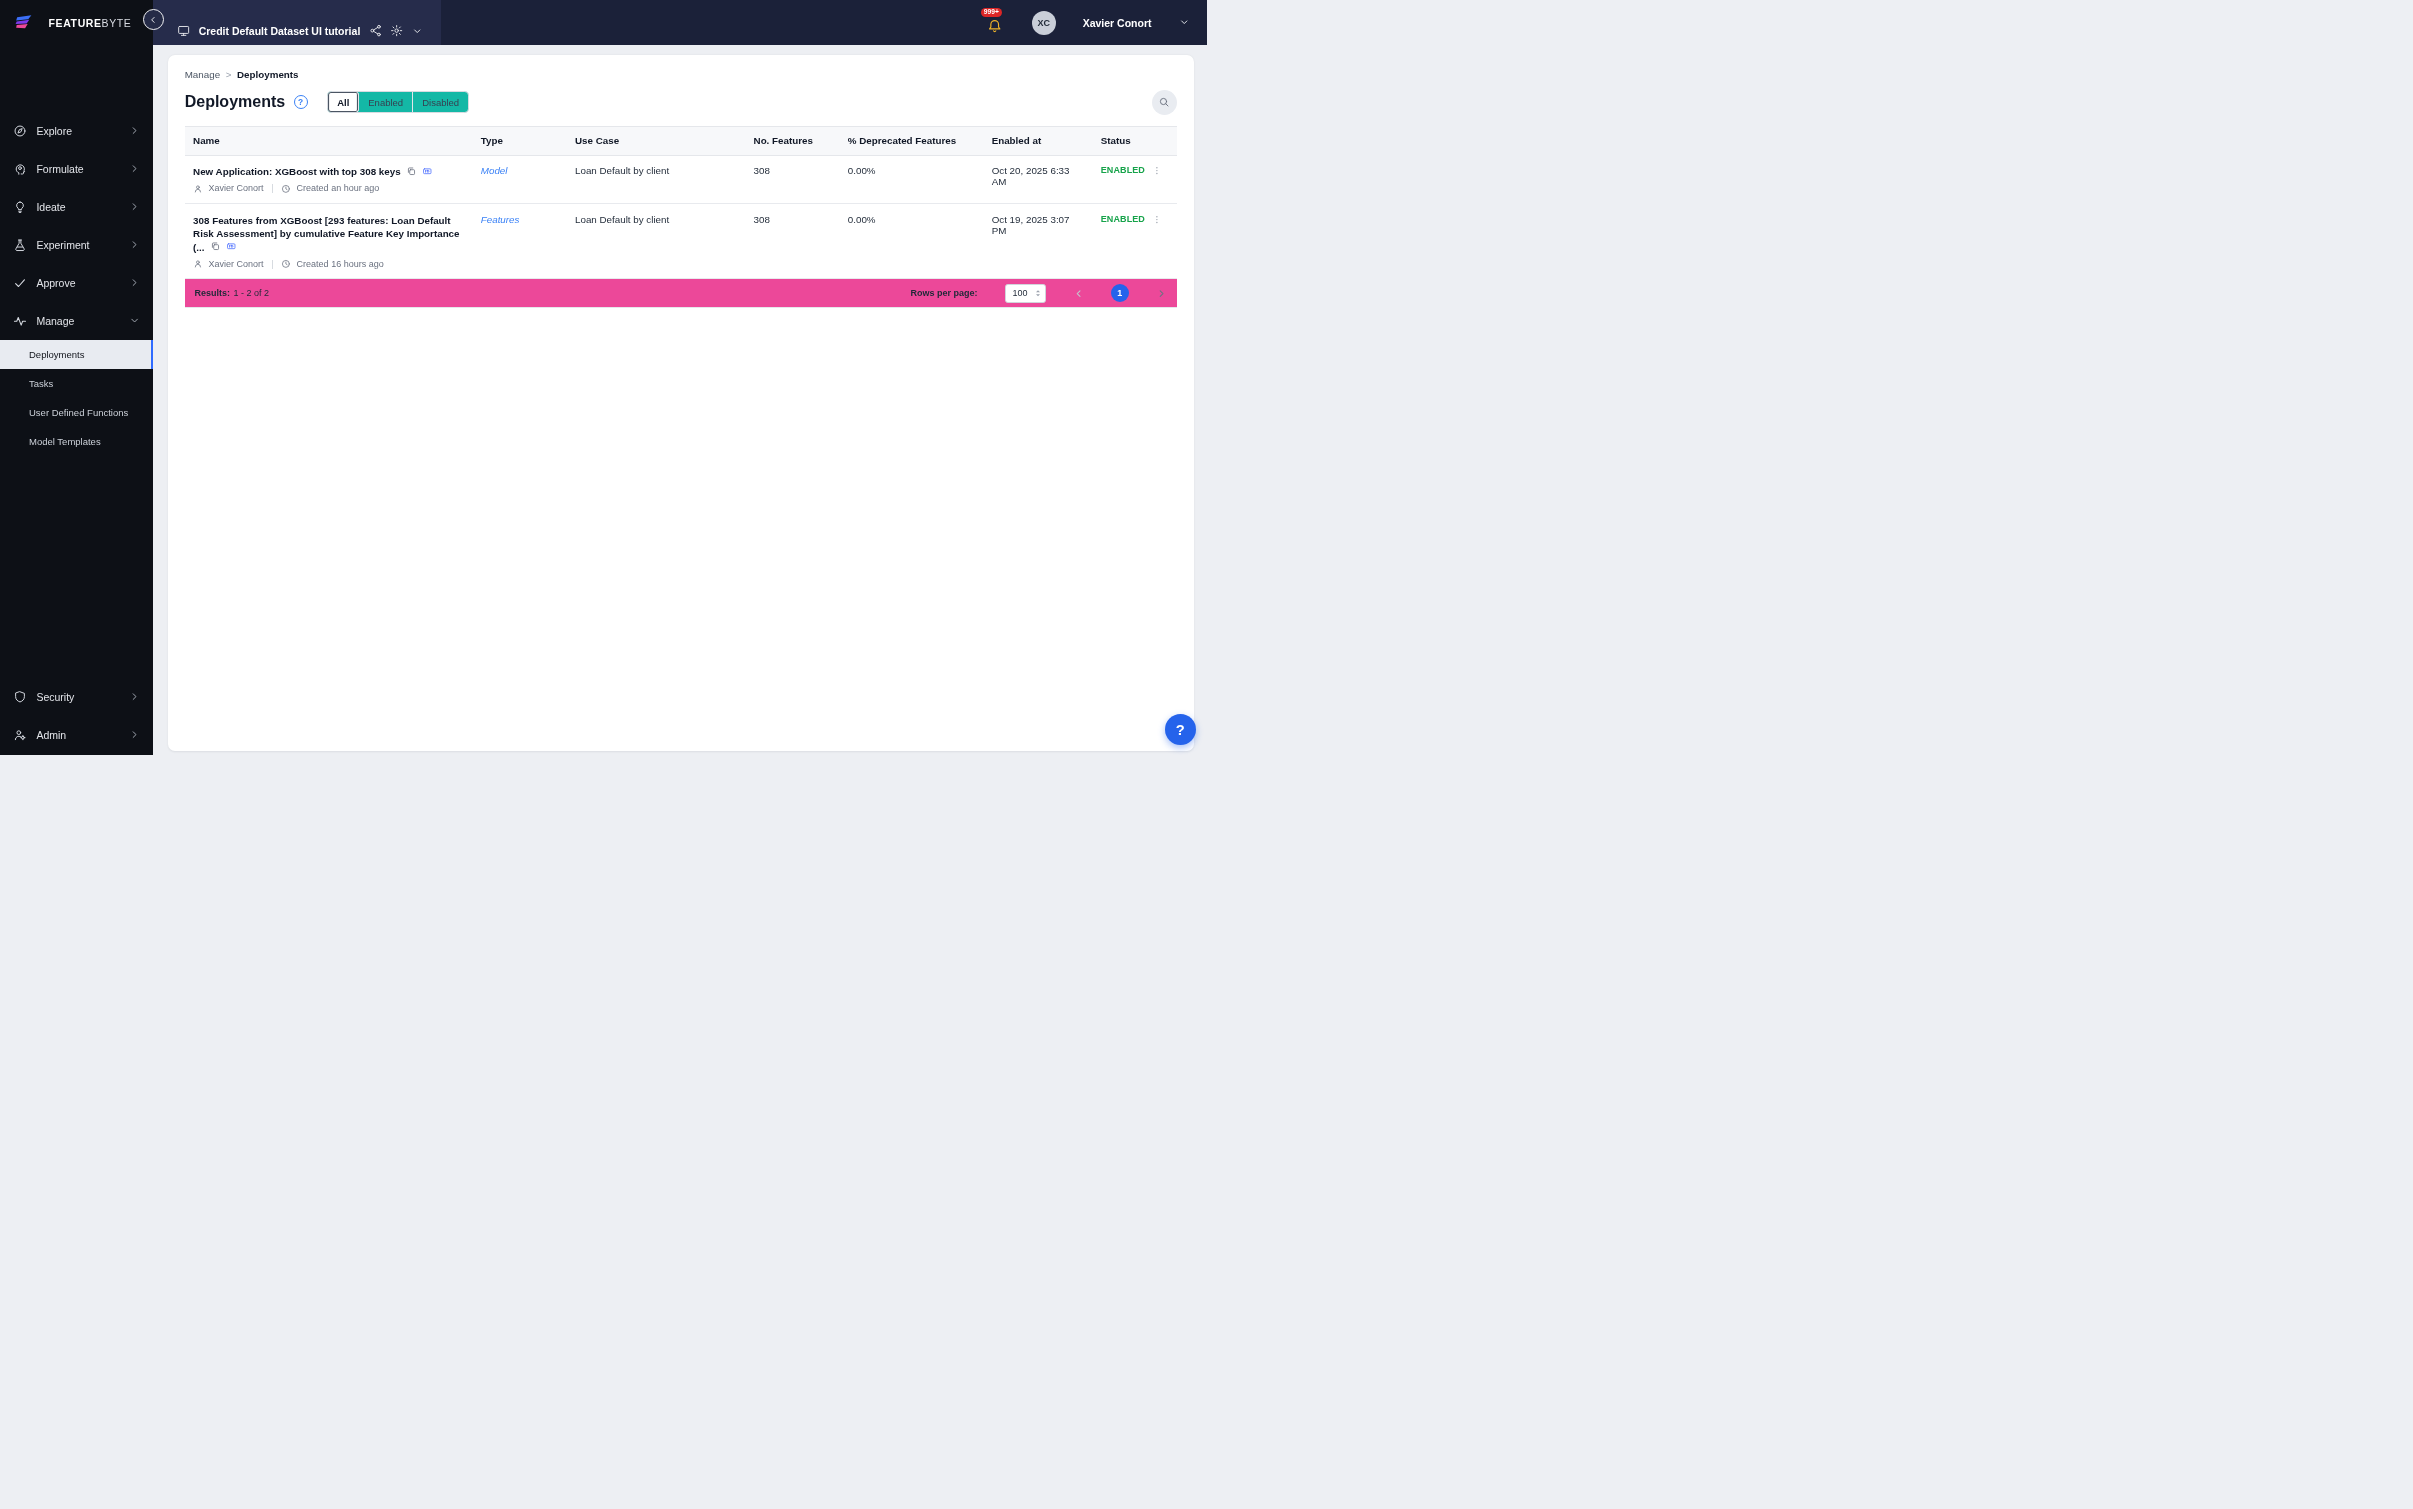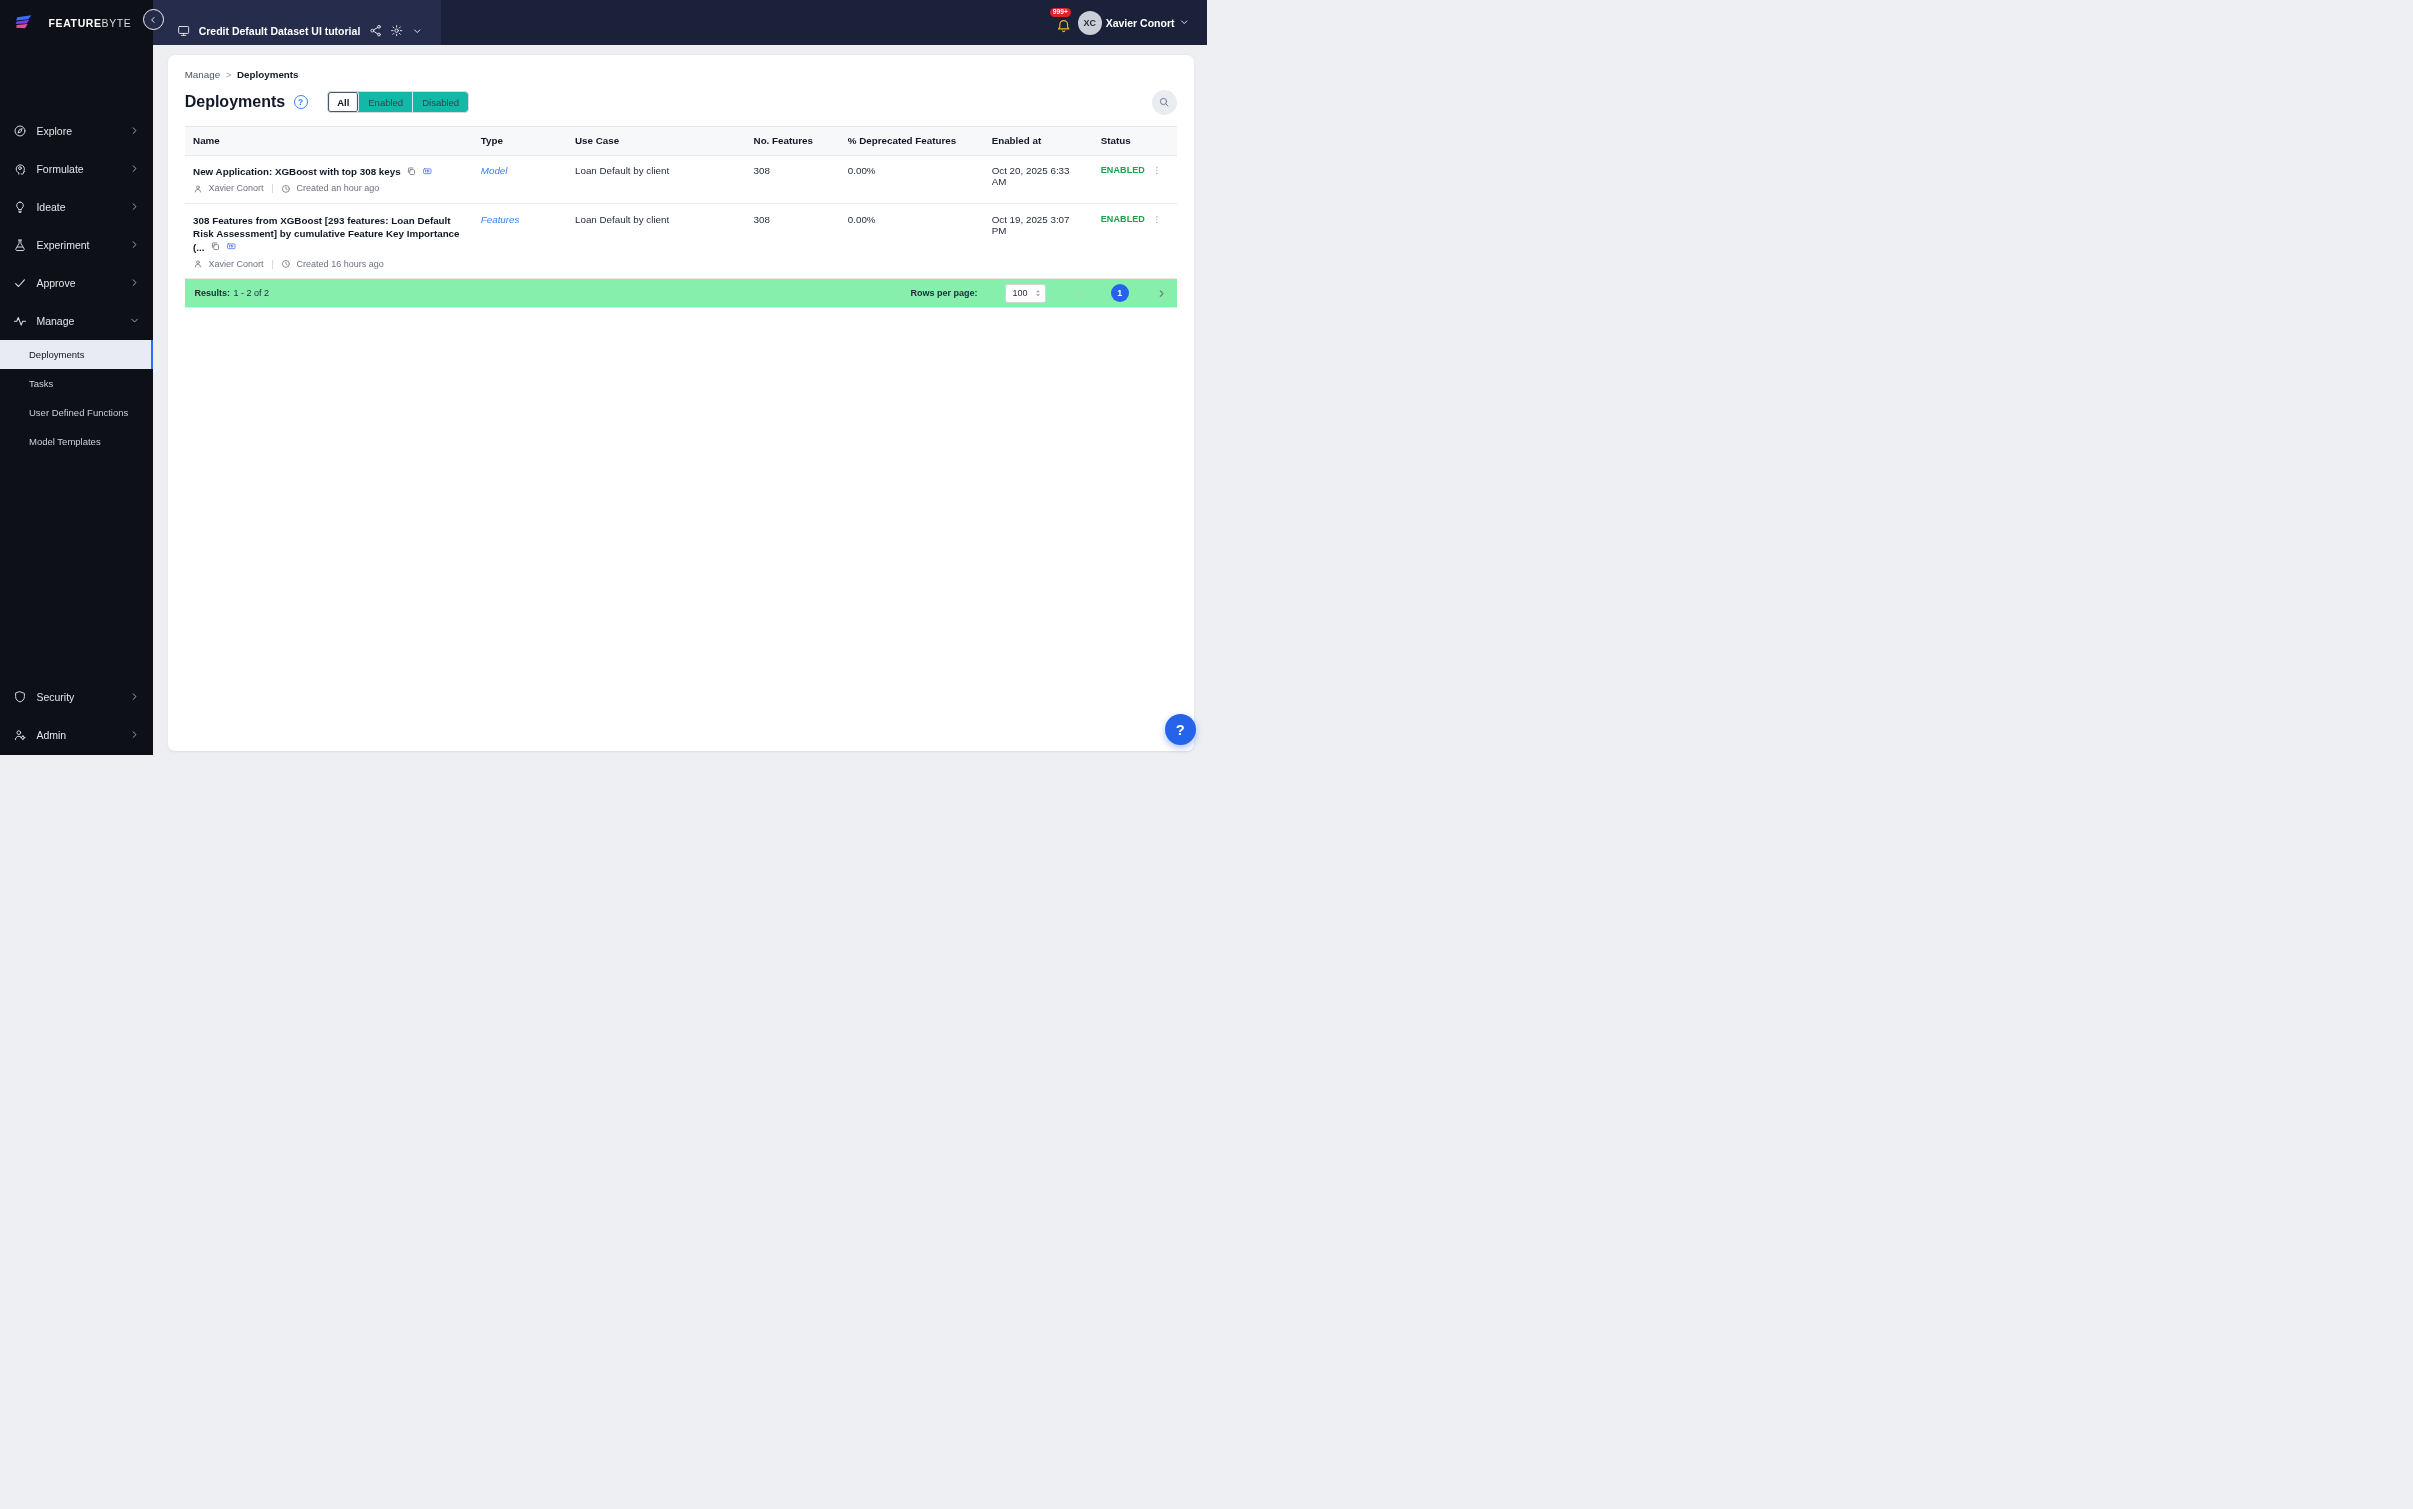--- a/index.html
+++ b/index.html
@@ -27,21 +27,21 @@
 
   
   .topbar { height:45px; background:#1b2139; display:flex; align-items:stretch; color:#fff; }
   .collapse-btn { position:absolute; left:-10.5px; top:9px; width:21px; height:21px; border-radius:50%; background:#252b47; border:1.4px solid #f1f2f5; color:#e8eaee; display:flex; align-items:center; justify-content:center; cursor:pointer; z-index:10; }
   .collapse-btn svg { width:9.8px; height:9.8px; }
   .catalog-section { display:flex; align-items:center; gap:8.4px; background:#262c4b; padding:17px 18px 0 24px; }
   .catalog-title { font-size:10.5px; font-weight:600; white-space:nowrap; }
   .tb-ic { width:13.3px; height:13.3px; color:#e5e7eb; display:inline-flex; cursor:pointer; }
   .tb-ic.small { width:10.5px; height:10.5px; }
   .topbar-spacer { flex:1; }
-  .user-section { display:flex; align-items:center; gap:4px; padding-right:18px; }
+  .user-section { display:flex; align-items:center; gap:27px; padding-right:18px; }
   .bell-wrap { position:relative; width:18px; height:21px; display:flex; align-items:flex-end; cursor:pointer; }
   .bell-ic { width:15.4px; height:15.4px; color:#f0b429; display:inline-flex; }
   .badge { position:absolute; top:-4.2px; left:-5.6px; background:#dc2626; color:#fff; font-size:6.7px; font-weight:700; padding:1.4px 2.8px; border-radius:5.6px; line-height:1; }
   .avatar { width:24px; height:24px; border-radius:50%; background:#c9ced8; color:#1f2937; font-size:9px; font-weight:700; display:flex; align-items:center; justify-content:center; cursor:pointer; }
   .user-name { font-size:10.5px; font-weight:600; }
   .user-chev { width:10.5px; height:10.5px; color:#e5e7eb; display:inline-flex; cursor:pointer; }
 
   
   .content { flex:1; padding:9.8px 13.3px 4.2px 14.7px; overflow:hidden; }
   .card { background:#fff; border-radius:7px; box-shadow:0 0.7px 2.1px rgba(16,24,40,.08); height:100%; padding:14px 17px 0 17px; display:flex; flex-direction:column; }
@@ -72,21 +72,21 @@
   .id-ic { color:#4c6fff; }
   .meta-line { display:flex; align-items:center; gap:5.6px; margin-top:4.9px; font-size:9px; color:#6b7280; }
   .meta-ic { width:9.8px; height:9.8px; display:inline-flex; color:#6b7280; }
   .meta-sep { color:#cbd0d6; padding:0 2.1px; }
   .type-link { color:#3b82f6; cursor:pointer;font-style:italic; }
   .status-cell { display:flex; align-items:flex-start; gap:7px; }
   .status-text { color:#16a34a; font-size:9px; font-weight:700; letter-spacing:0.1px; }
   .kebab { width:9.8px; height:11.2px; color:#9aa1ac; display:inline-flex; cursor:pointer; }
 
   
-  .tfooter { background:#86efac; border-bottom:0.7px solid #e5e7eb; height:29px; display:flex; align-items:center; padding:0 9.8px; font-size:9px; color:#1f2937;text-align:right; }
+  .tfooter { background:#ec4899; border-bottom:0.7px solid #e5e7eb; height:29px; display:flex; align-items:center; padding:0 9.8px; font-size:9px; color:#1f2937;text-align:right; }
   .results-label { font-weight:700; margin-right:3.5px; }
   .tfooter-right { margin-left:auto; display:flex; align-items:center; gap:27px; }
   .rpp-label { font-weight:700; }
   .rpp-select { position:relative; border:0.7px solid #d1d5db; border-radius:2.8px; background:#fff; padding:3.5px 17px 3.5px 7px; font-size:9px; color:#1f2937; cursor:pointer; min-width:41px; }
   .rpp-arrows { position:absolute; right:4.2px; top:50%; transform:translateY(-50%); display:flex; flex-direction:column; gap:1.4px; }
   .rpp-arrows i { display:block; width:0; height:0; border-left:2.8px solid transparent; border-right:2.8px solid transparent; }
   .rpp-arrows i.up { border-bottom:2.8px solid #9aa1ac; }
   .rpp-arrows i.down { border-top:2.8px solid #9aa1ac; }
   .pg-chev { width:11.2px; height:11.2px; display:inline-flex; cursor:pointer; }
   .pg-chev.prev { color:#c2c7cf; }

